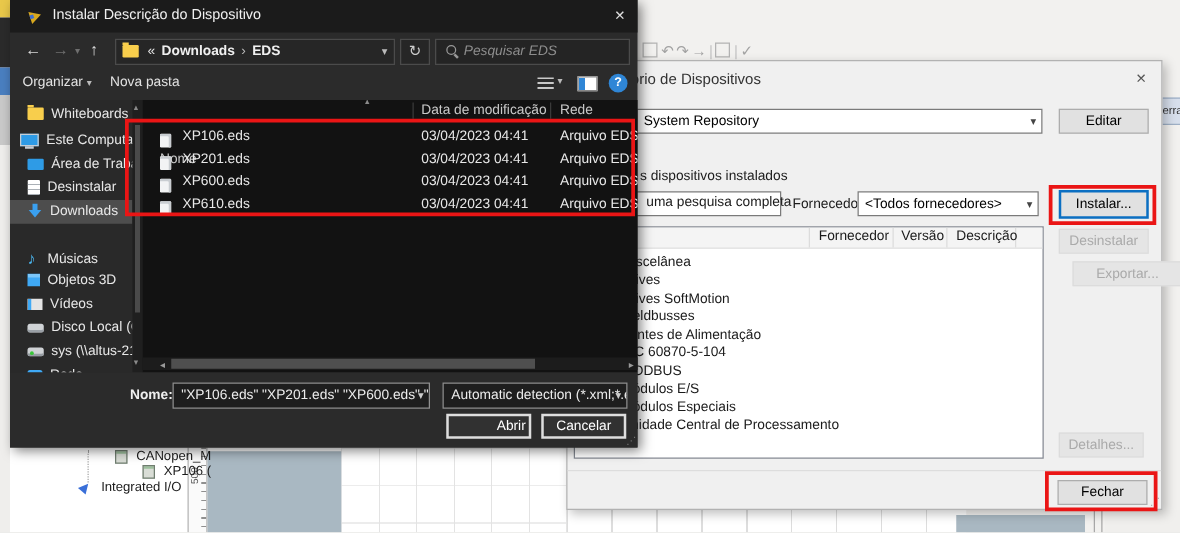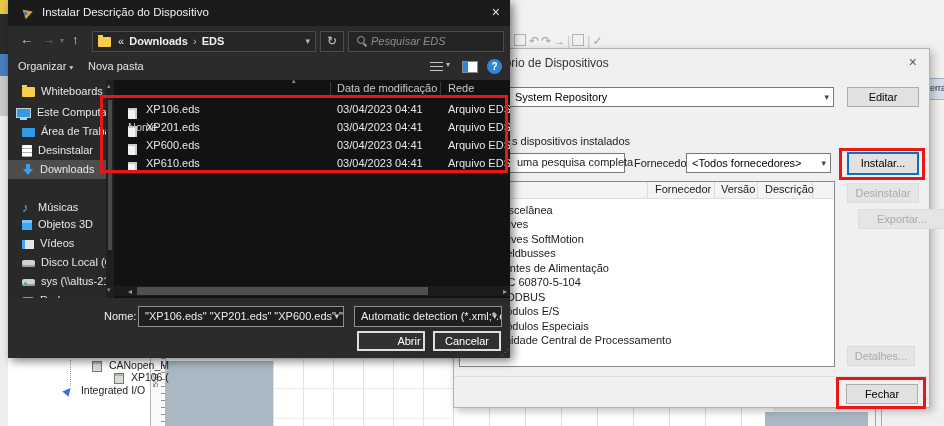--- a/index.html
+++ b/index.html
@@ -349,21 +349,21 @@
       </div>
     </div>
 
     <div class="hscroll">
       <span class="abs" style="left:14px;top:1px;">◂</span>
       <div class="thumb"></div>
       <span class="abs" style="left:389px;top:1px;">▸</span>
     </div>
 
     <div class="fd-bottom">
-      <span class="abs" style="left:96px;top:12px;color:#efefef;">Nome:</span>
+      <span class="abs" style="left:96px;top:12px;color:#efefef;font-weight:bold;">Nome:</span>
       <div class="dcombo" style="left:130px;top:8px;width:206px;height:21px;padding-left:6px;">
         <span>"XP106.eds" "XP201.eds" "XP600.eds" "XP610.eds</span>
         <span class="chev">▾</span>
       </div>
       <div class="dcombo" style="left:346px;top:8px;width:148px;height:21px;padding-left:6px;">
         <span>Automatic detection (*.xml;*.e</span>
         <span class="chev">▾</span>
       </div>
       <div class="dbtn" style="left:349px;top:33px;width:68px;height:20px;padding-left:36px;">Abrir</div>
       <div class="dbtn" style="left:425px;top:33px;width:68px;height:20px;">Cancelar</div>

